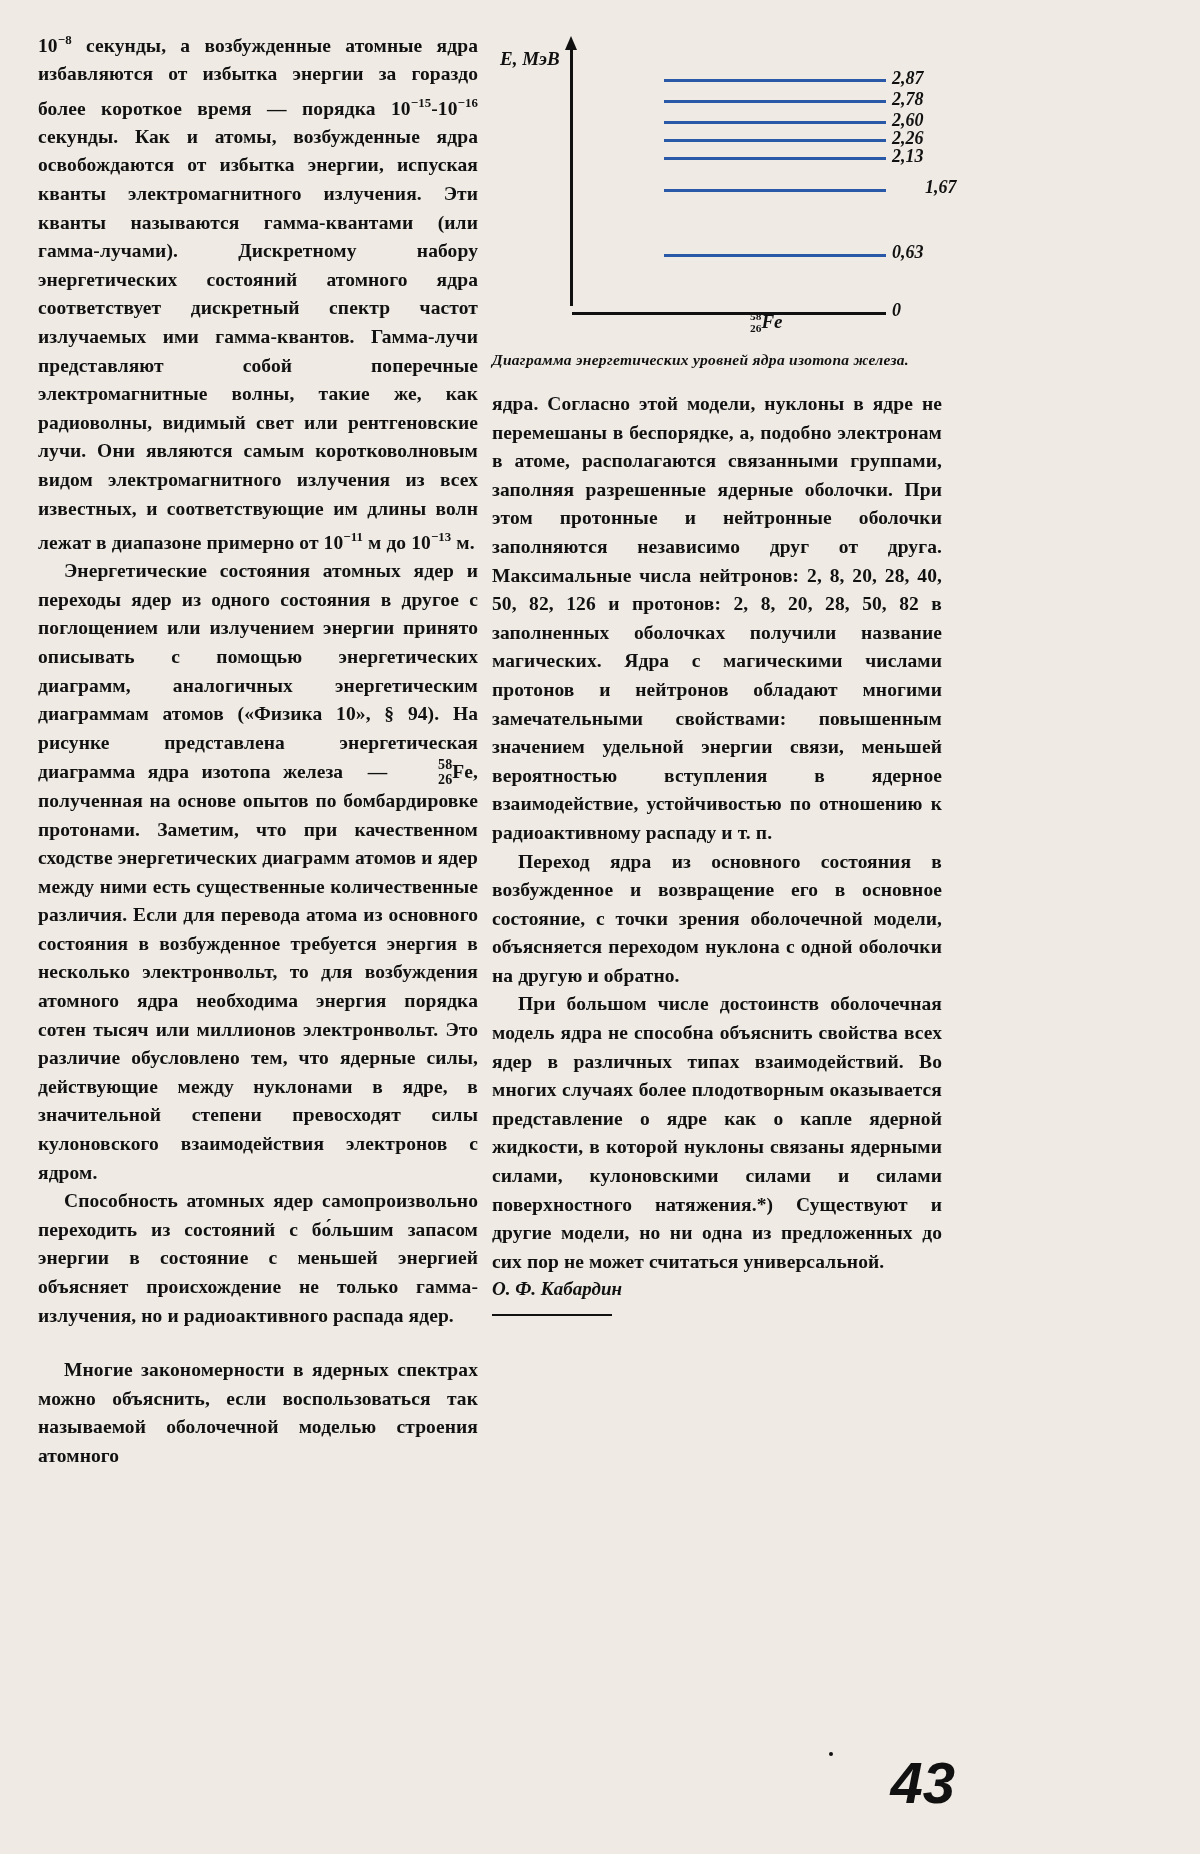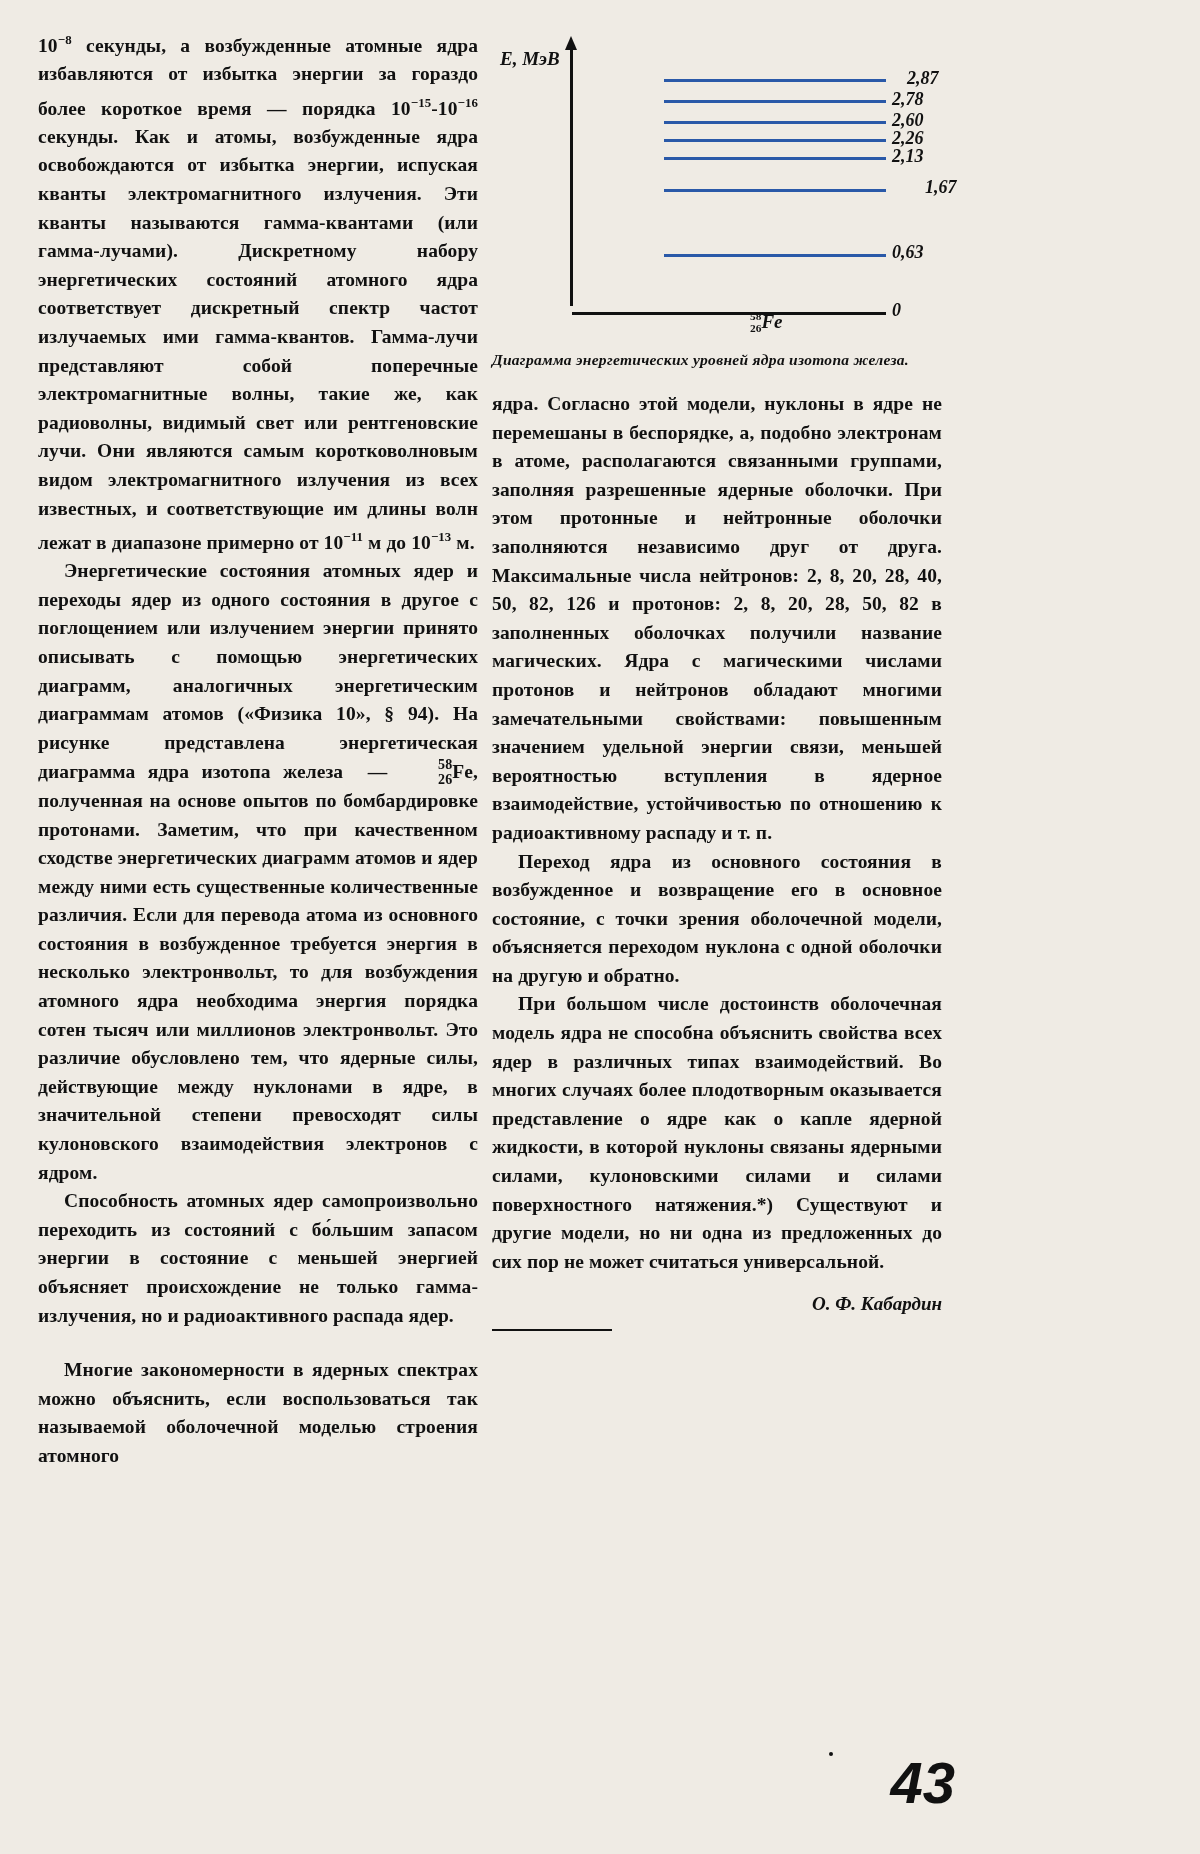--- a/index.html
+++ b/index.html
@@ -132,25 +132,24 @@
   .caption {
     margin-top: 8px;
     font-size: 15.5px;
     line-height: 21px;
     font-style: italic;
     font-weight: bold;
     letter-spacing: 0.3px;
   }
 
   .sig {
-    text-align: right;
     font-style: italic;
     font-size: 19px;
     font-weight: bold;
-    margin-top: 17px;
+    margin-top: 2px;
   }
 
   .footnote-rule {
     width: 120px;
     height: 2px;
     background: #111;
     margin: 14px 0 8px 0;
   }
   .footnote {
     font-size: 14.6px;
@@ -197,21 +196,21 @@
     <p class="indent" style="margin-top:26px">Многие закономерности в ядерных спектрах можно объяснить, если воспользоваться так называемой оболочечной моделью строения атомного</p>
   </div>
 
   <div class="col-right">
 
     <div class="figure">
       <div class="axis-label">Е, МэВ</div>
       <div class="axis-v"></div>
 
       <div class="lev" style="left:172px; top:53px; width:222px;"></div>
-      <div class="lev-val" style="left:415px; top:42px;">2,87</div>
+      <div class="lev-val" style="left:400px; top:42px;">2,87</div>
 
       <div class="lev" style="left:172px; top:74px; width:222px;"></div>
       <div class="lev-val" style="left:400px; top:63px;">2,78</div>
 
       <div class="lev" style="left:172px; top:95px; width:222px;"></div>
       <div class="lev-val" style="left:400px; top:84px;">2,60</div>
 
       <div class="lev" style="left:172px; top:113px; width:222px;"></div>
       <div class="lev-val" style="left:400px; top:102px;">2,26</div>
 

